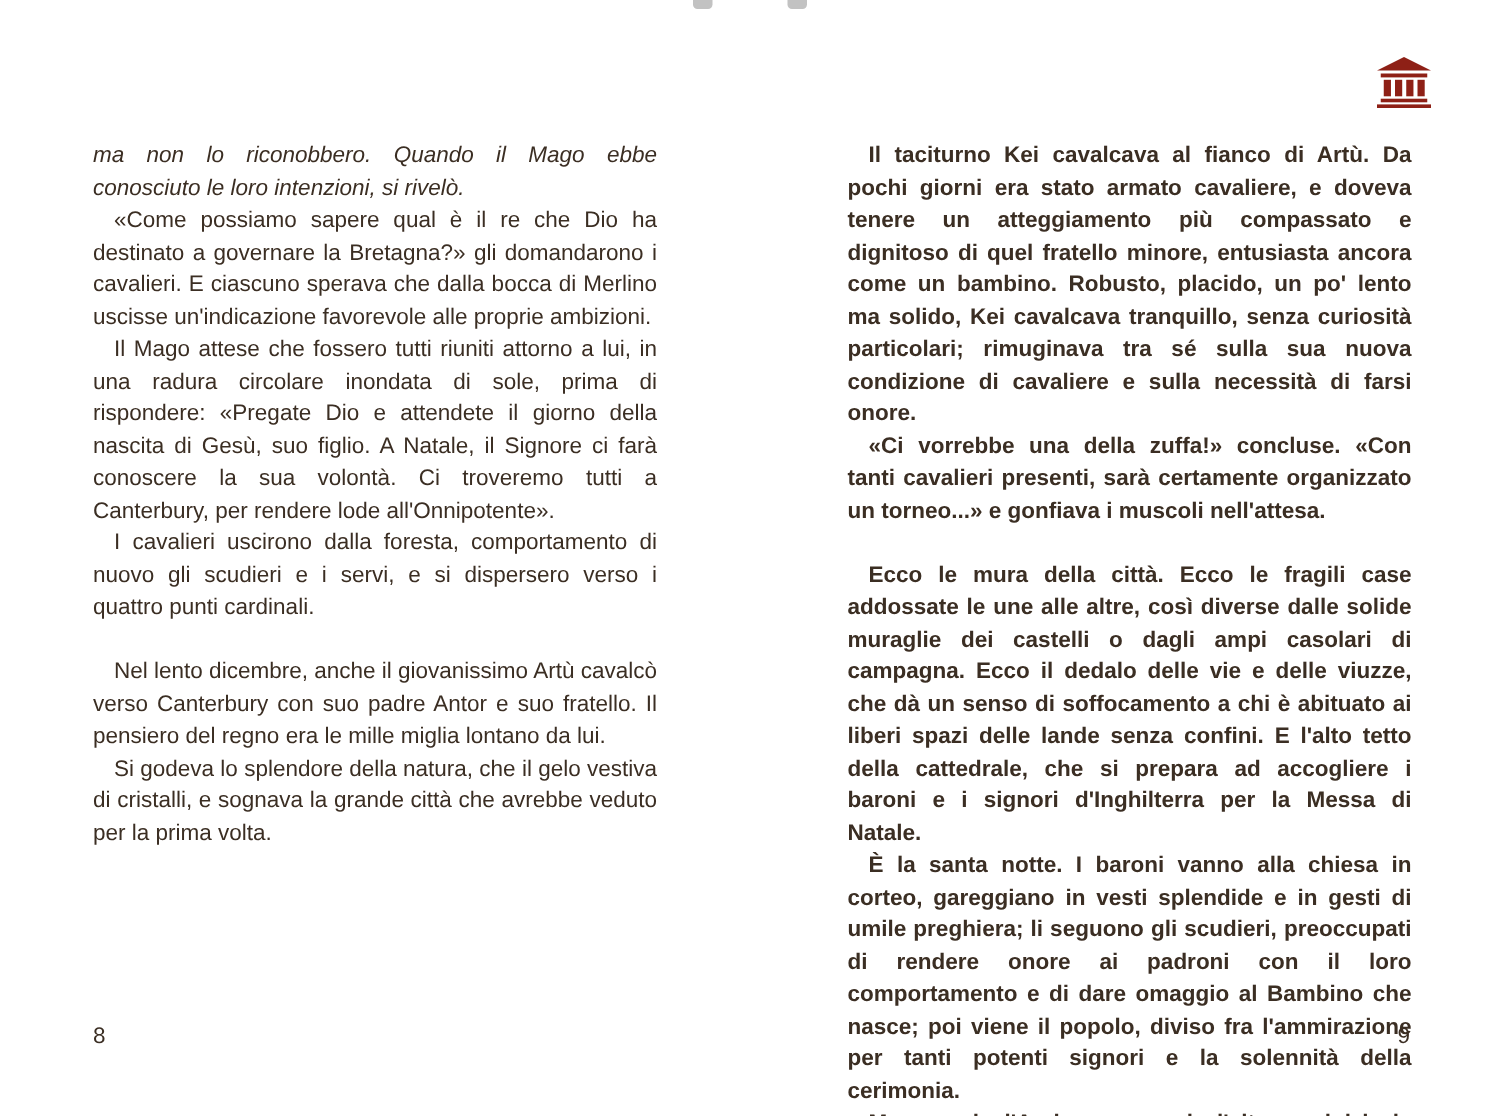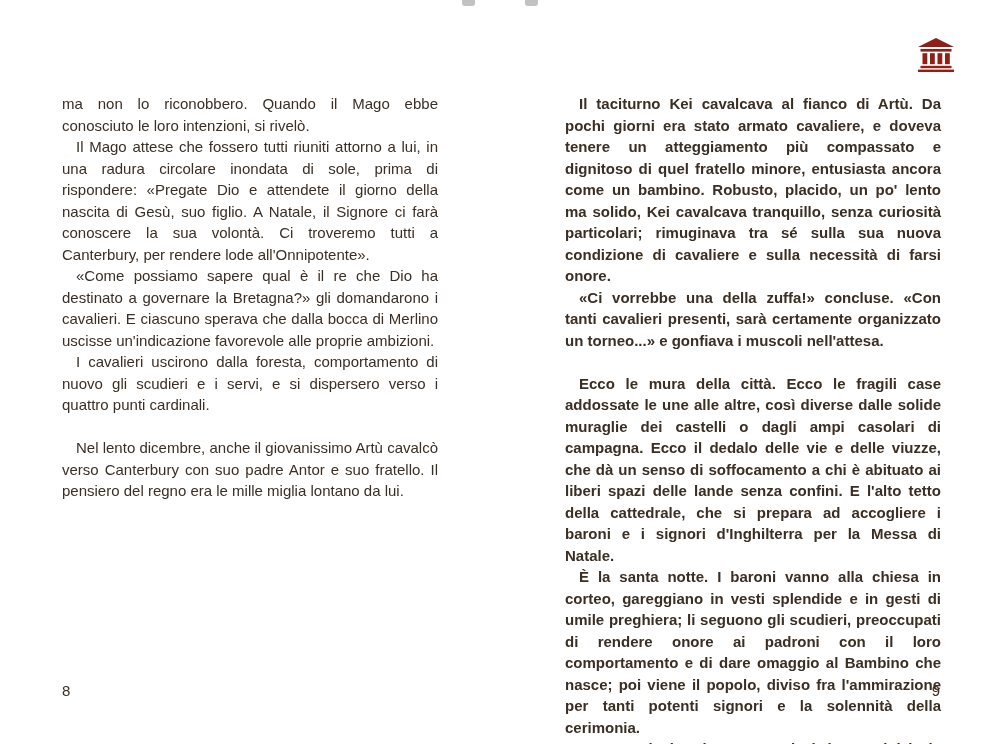--- a/index.html
+++ b/index.html
@@ -39,21 +39,21 @@
   }
   .page { width: 376px; }
   .page.right { margin-left: 127px; font-weight: bold; }
   .page p {
     font-size: 15px;
     line-height: 21.5px;
     text-align: justify;
     color: #3b2e23;
     text-indent: 14px;
   }
-  .page p.no-indent { text-indent: 0; }
+  .page p.no-indent { text-indent: 0; font-style: italic; }
   .page p.space-before { margin-top: 21.5px; }
   .page-number {
     position: absolute;
     top: 682px;
     font-size: 15px;
     color: #3b2e23;
   }
   .page-number.left-num { left: 62px; }
   .page-number.right-num { right: 60px; }
 </style>
@@ -79,24 +79,25 @@
         <rect x="2.5" y="27.8" width="31" height="2.4"></rect>
         <rect x="0" y="31.6" width="36" height="2.4"></rect>
       </g>
     </svg>
   </div>
 
   <div class="spread">
 
     <div class="page left">
       <p class="no-indent">ma non lo riconobbero. Quando il Mago ebbe conosciuto le loro intenzioni, si rivelò.</p>
+      <p>«Come possiamo sapere qual è il re che Dio ha destinato a governare la Bretagna?» gli domandarono i cavalieri. E ciascuno sperava che dalla bocca di Merlino uscisse un'indicazione favorevole alle proprie ambizioni.</p>
       <p>Il Mago attese che fossero tutti riuniti attorno a lui, in una radura circolare inondata di sole, prima di rispondere: «Pregate Dio e attendete il giorno della nascita di Gesù, suo figlio. A Natale, il Signore ci farà conoscere la sua volontà. Ci troveremo tutti a Canterbury, per rendere lode all'Onnipotente».</p>
-      <p>«Come possiamo sapere qual è il re che Dio ha destinato a governare la Bretagna?» gli domandarono i cavalieri. E ciascuno sperava che dalla bocca di Merlino uscisse un'indicazione favorevole alle proprie ambizioni.</p>
       <p>I cavalieri uscirono dalla foresta, comportamento di nuovo gli scudieri e i servi, e si dispersero verso i quattro punti cardinali.</p>
       <p class="space-before">Nel lento dicembre, anche il giovanissimo Artù cavalcò verso Canterbury con suo padre Antor e suo fratello. Il pensiero del regno era le mille miglia lontano da lui.</p>
+      <p>Si godeva lo splendore della natura, che il gelo vestiva di cristalli, e sognava la grande città che avrebbe veduto per la prima volta.</p>
     </div>
 
     <div class="page right">
       <p>Il taciturno Kei cavalcava al fianco di Artù. Da pochi giorni era stato armato cavaliere, e doveva tenere un atteggiamento più compassato e dignitoso di quel fratello minore, entusiasta ancora come un bambino. Robusto, placido, un po' lento ma solido, Kei cavalcava tranquillo, senza curiosità particolari; rimuginava tra sé sulla sua nuova condizione di cavaliere e sulla necessità di farsi onore.</p>
       <p>«Ci vorrebbe una della zuffa!» concluse. «Con tanti cavalieri presenti, sarà certamente organizzato un torneo...» e gonfiava i muscoli nell'attesa.</p>
       <p class="space-before">Ecco le mura della città. Ecco le fragili case addossate le une alle altre, così diverse dalle solide muraglie dei castelli o dagli ampi casolari di campagna. Ecco il dedalo delle vie e delle viuzze, che dà un senso di soffocamento a chi è abituato ai liberi spazi delle lande senza confini. E l'alto tetto della cattedrale, che si prepara ad accogliere i baroni e i signori d'Inghilterra per la Messa di Natale.</p>
       <p>È la santa notte. I baroni vanno alla chiesa in corteo, gareggiano in vesti splendide e in gesti di umile preghiera; li seguono gli scudieri, preoccupati di rendere onore ai padroni con il loro comportamento e di dare omaggio al Bambino che nasce; poi viene il popolo, diviso fra l'ammirazione per tanti potenti signori e la solennità della cerimonia.</p>
       <p>Ma quando l'Arcivescovo sale l'altare e inizia la celebrazione della Messa, quasi tutti lasciano i pensieri terrestri</p>
     </div>
 

